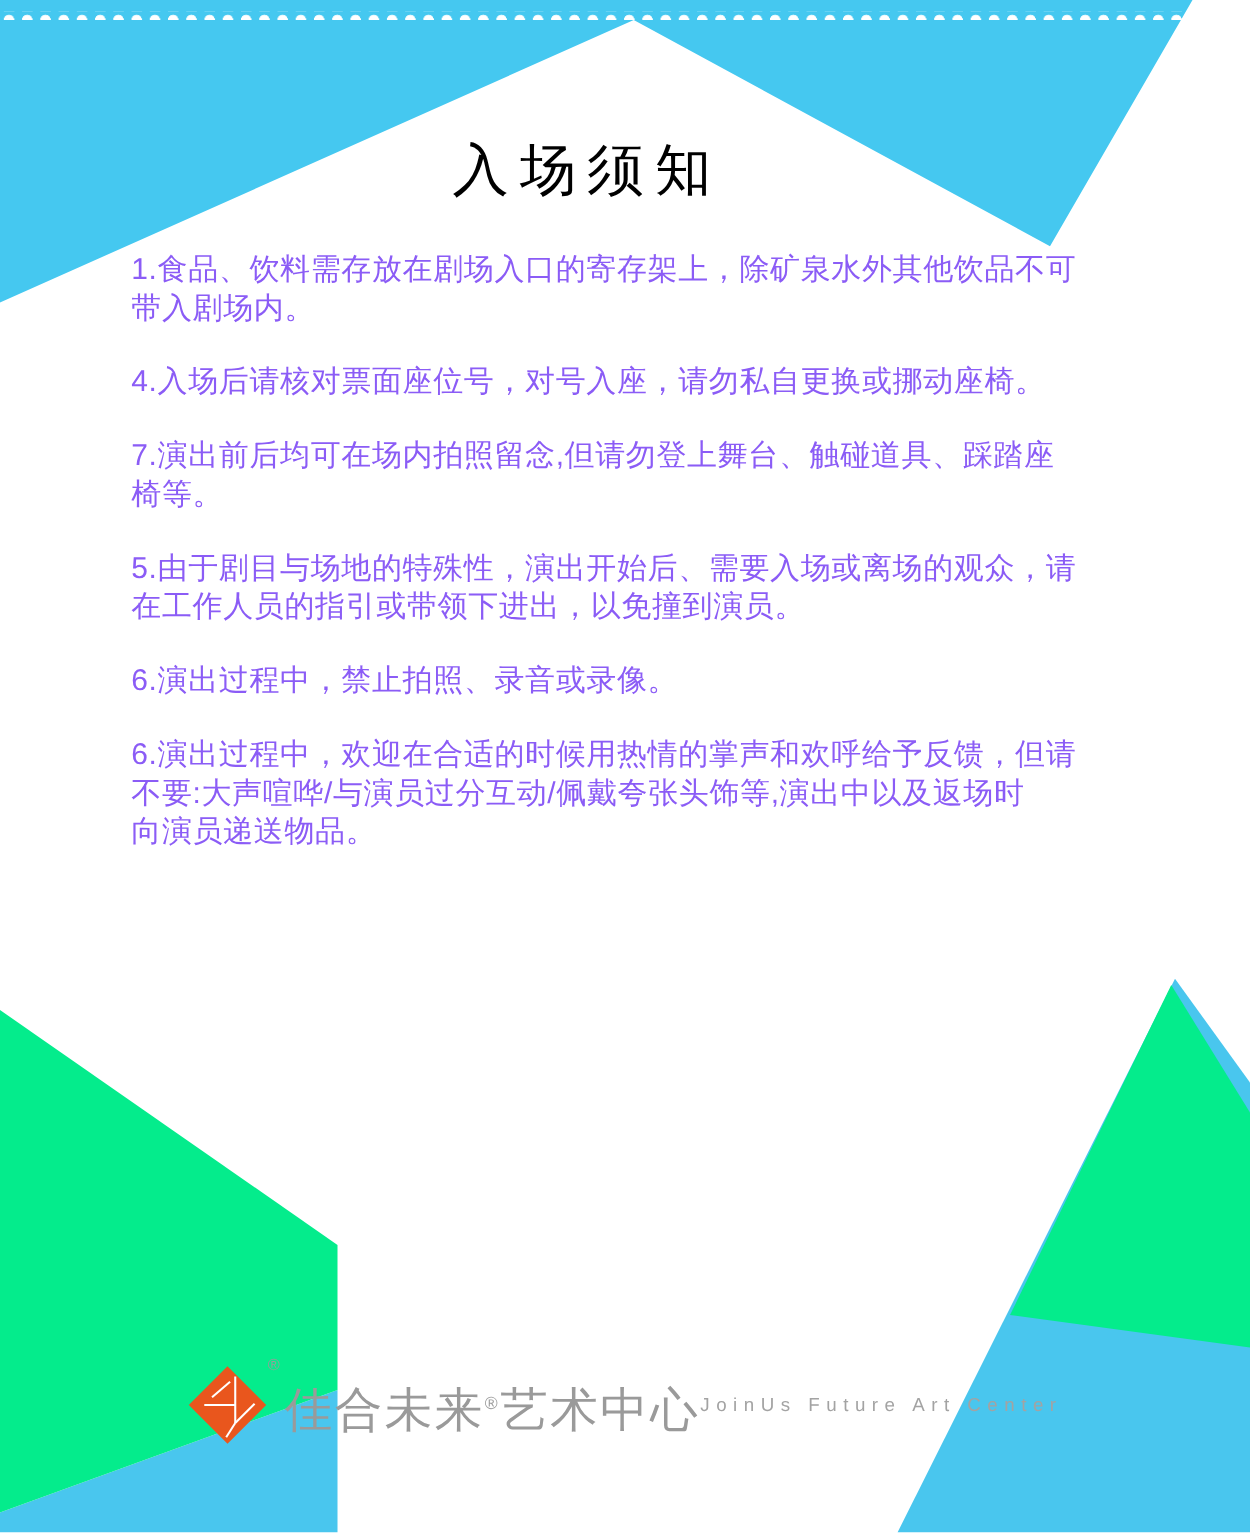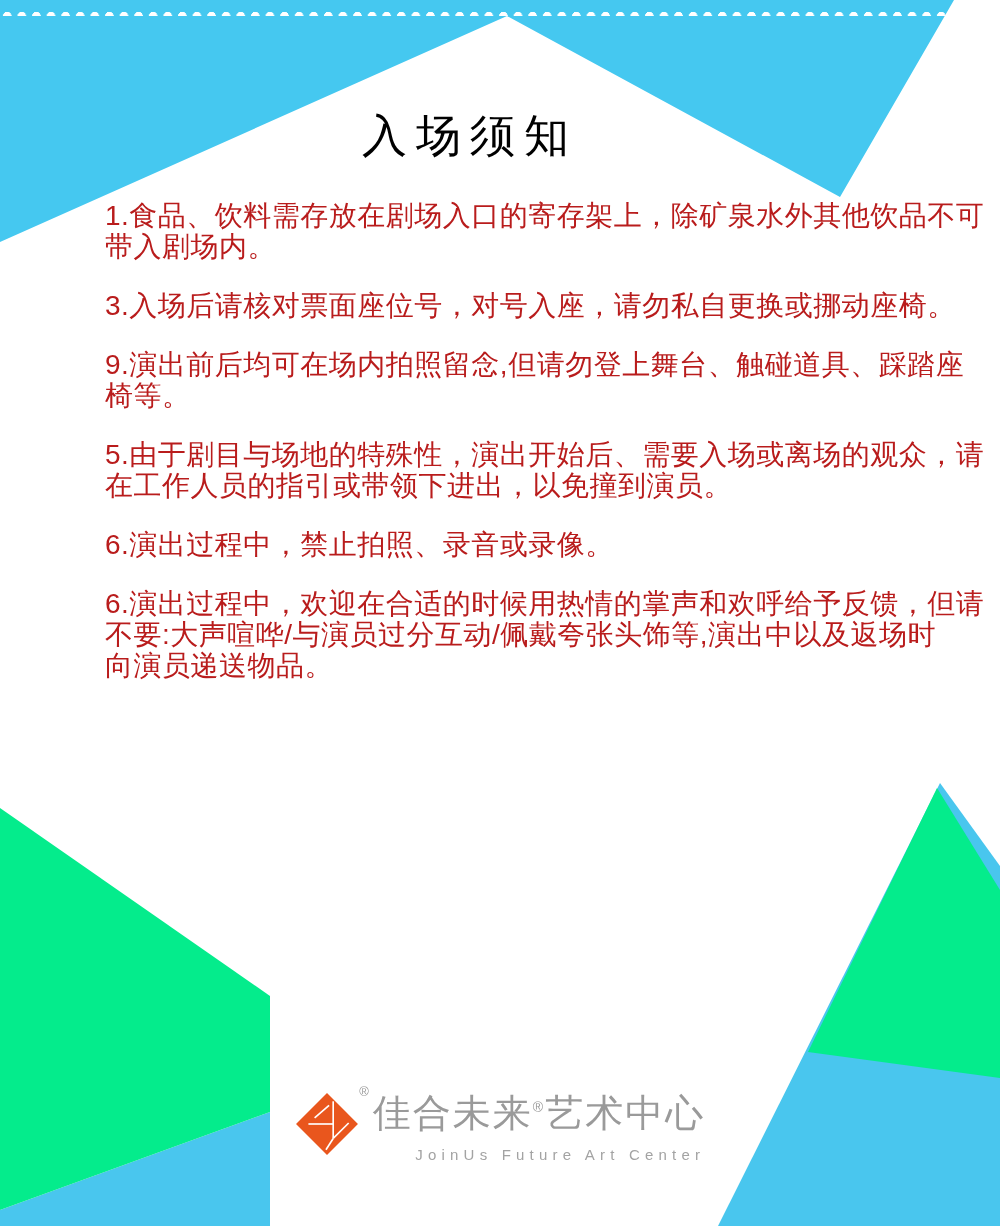--- a/index.html
+++ b/index.html
@@ -38,40 +38,40 @@
     letter-spacing: 9px;
     color: #000000;
   }
 
   .notice-list {
     position: absolute; left: 105px; top: 200px;
     width: 880px;
   }
   .notice-item {
     margin: 0 0 28px 0;
-    font-size: 28px;
+    font-size: 24px;
     line-height: 31px;
     letter-spacing: 0.5px;
-    color: #b91c1c;
+    color: #8b5cf6;
     white-space: pre-line;
   }
 
   
   .logo {
     position: absolute; left: 0; top: 1086px; width: 1000px;
     display: flex; justify-content: center; align-items: center;
     gap: 14px;
   }
   .logo-mark-wrap { position: relative; width: 64px; height: 78px; }
   .logo-mark-wrap svg { position: absolute; left: 0; top: 6px; }
   .logo-mark-reg {
     position: absolute; right: -10px; top: -2px;
     font-size: 13px; color: #9a9a9a;
   }
-  .logo-text-col { display: flex; flex-direction: column; align-items: flex-end; }
+  .logo-text-col { display: flex; flex-direction: row; align-items: flex-start; }
   .logo-cn {
     font-size: 38px; font-weight: 500;
     color: #9a9a9a; letter-spacing: 2px;
     line-height: 40px;
     white-space: nowrap;
   }
   .logo-cn sup { font-size: 14px; color: #9a9a9a; }
   .logo-en {
     margin-top: 14px;
     font-size: 15px; font-weight: 500;
@@ -92,22 +92,22 @@
 
 <div class="perforation"></div>
 
 <div class="content">
 
   <h1 class="page-title">入场须知</h1>
 
   <div class="notice-list">
     <p class="notice-item">1.食品、饮料需存放在剧场入口的寄存架上，除矿泉水外其他饮品不可
 带入剧场内。</p>
-    <p class="notice-item">3.入场后请核对票面座位号，对号入座，请勿私自更换或挪动座椅。</p>
-    <p class="notice-item">9.演出前后均可在场内拍照留念,但请勿登上舞台、触碰道具、踩踏座
+    <p class="notice-item">4.入场后请核对票面座位号，对号入座，请勿私自更换或挪动座椅。</p>
+    <p class="notice-item">7.演出前后均可在场内拍照留念,但请勿登上舞台、触碰道具、踩踏座
 椅等。</p>
     <p class="notice-item">5.由于剧目与场地的特殊性，演出开始后、需要入场或离场的观众，请
 在工作人员的指引或带领下进出，以免撞到演员。</p>
     <p class="notice-item">6.演出过程中，禁止拍照、录音或录像。</p>
     <p class="notice-item">6.演出过程中，欢迎在合适的时候用热情的掌声和欢呼给予反馈，但请
 不要:大声喧哗/与演员过分互动/佩戴夸张头饰等,演出中以及返场时
 向演员递送物品。</p>
   </div>
 
   <div class="logo">

